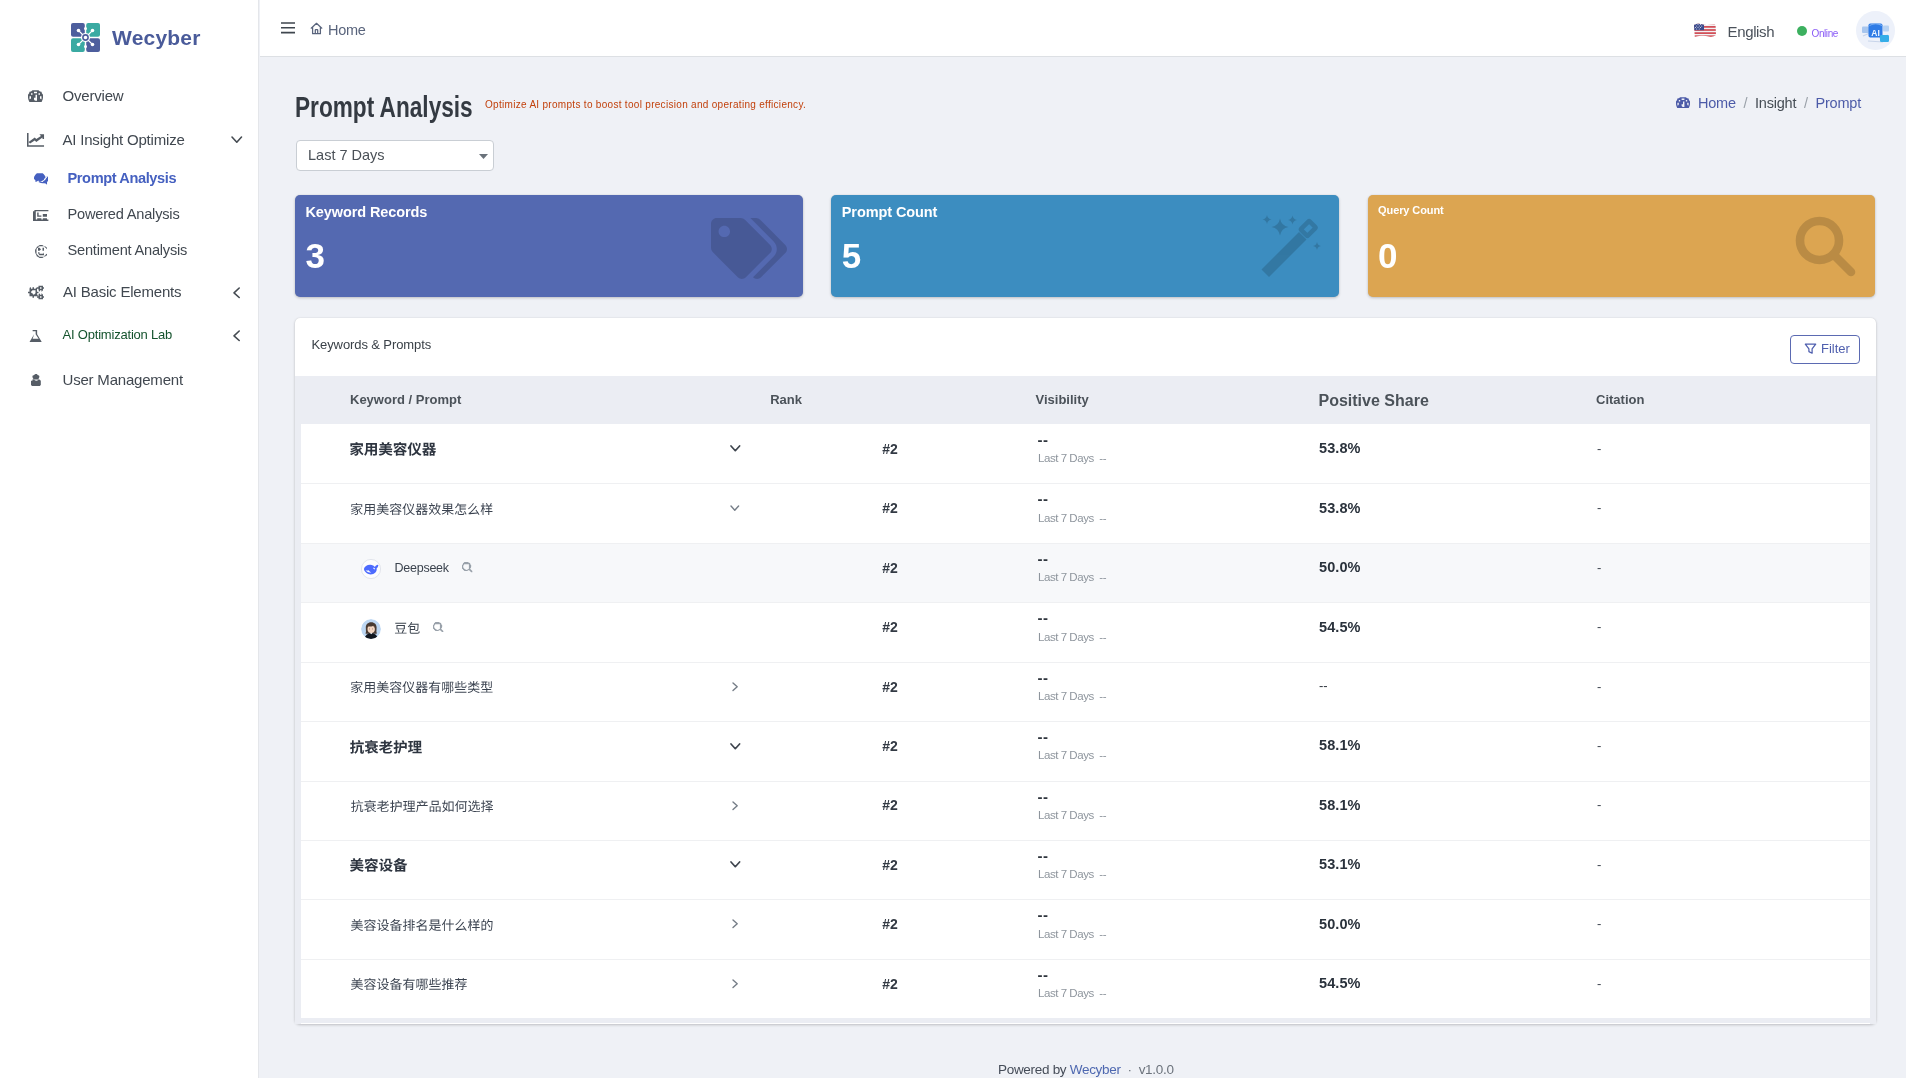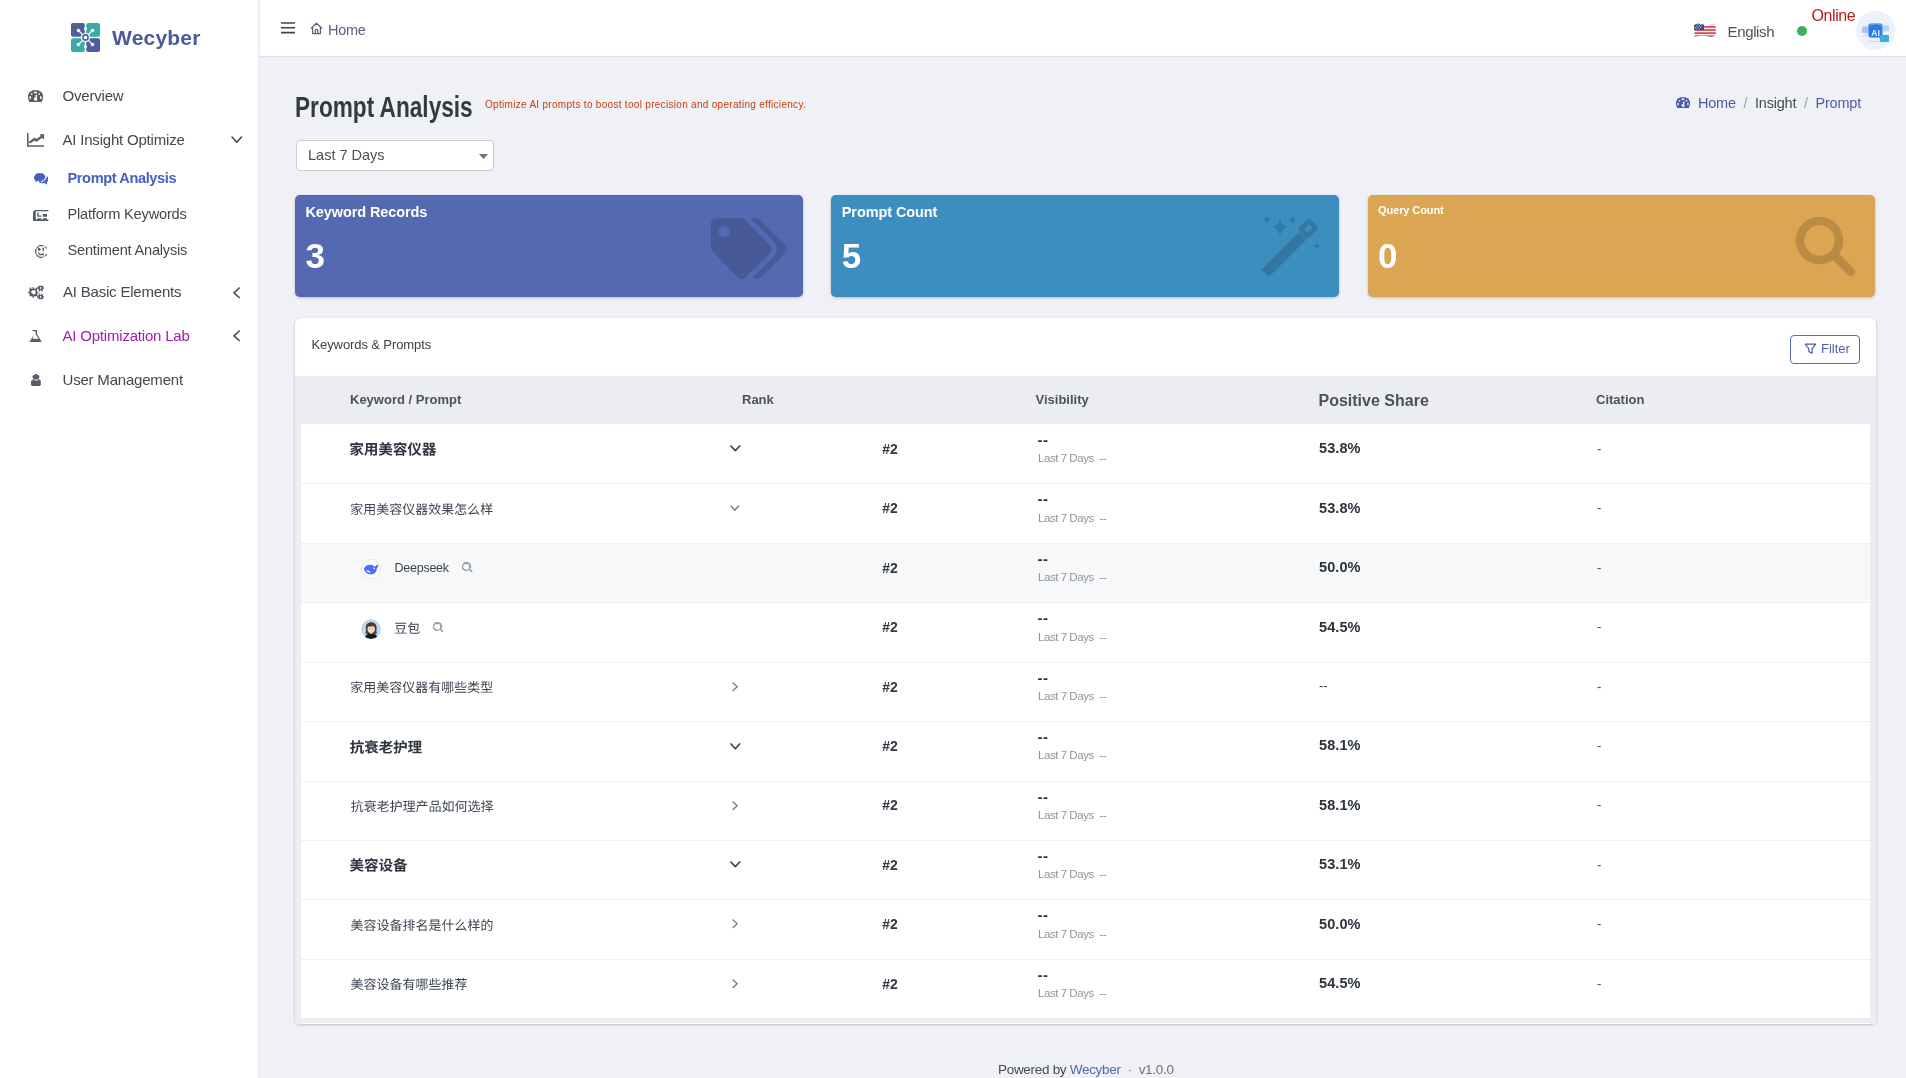--- a/index.html
+++ b/index.html
@@ -40,36 +40,36 @@
 <svg style="position:absolute;left:229.8px;top:135.4px" width="13.5" height="9.2">
     <polyline points="2,2 6.8,7.2 11.5,2" fill="none" stroke="#454b52" stroke-width="1.6" stroke-linecap="round" stroke-linejoin="round"></polyline>
   </svg>
 <svg style="position:absolute;left:33.8px;top:173.3px" width="14.50" height="11.39" viewBox="0.0 -0.7143 1.0 0.7858">
     <path d="M0.4 -0.1Q0.3 -0.1 0.3 -0.2Q0.2 -0.1 0.1 -0.1Q0.1 -0.1 0.1 -0.1H0.1Q0.1 -0.1 0.1 -0.1Q0.1 -0.1 0.1 -0.1Q0.1 -0.1 0.1 -0.1Q0.1 -0.1 0.1 -0.1Q0.1 -0.1 0.1 -0.1Q0.1 -0.1 0.1 -0.1Q0.1 -0.1 0.1 -0.1Q0.1 -0.1 0.1 -0.1Q0.1 -0.1 0.1 -0.1Q0.1 -0.1 0.1 -0.1Q0.1 -0.1 0.1 -0.1Q0.1 -0.1 0.1 -0.1Q0.1 -0.1 0.1 -0.2Q0.1 -0.2 0.1 -0.2Q0.1 -0.2 0.1 -0.2Q0.1 -0.2 0.0 -0.3Q0.0 -0.4 0.0 -0.4Q0.0 -0.5 0.1 -0.6Q0.1 -0.6 0.2 -0.7Q0.3 -0.7 0.4 -0.7Q0.5 -0.7 0.6 -0.7Q0.7 -0.6 0.7 -0.6Q0.8 -0.5 0.8 -0.4Q0.8 -0.4 0.7 -0.3Q0.7 -0.2 0.6 -0.2Q0.5 -0.1 0.4 -0.1ZM1.0 -0.3Q1.0 -0.2 1.0 -0.2Q0.9 -0.1 0.9 -0.1Q0.9 -0.0 0.9 -0.0Q0.9 -0.0 0.9 -0.0Q0.9 -0.0 0.9 0.0Q0.9 0.0 0.9 0.0Q0.9 0.0 0.9 0.0Q0.9 0.0 0.9 0.0Q0.9 0.0 0.9 0.0Q0.9 0.0 0.9 0.0Q0.9 0.0 0.9 0.0Q0.9 0.0 0.9 0.0Q0.9 0.0 0.9 0.0Q0.9 0.0 0.9 0.1Q0.9 0.1 0.9 0.1Q0.9 0.1 0.9 0.1Q0.9 0.1 0.9 0.1Q0.9 0.1 0.9 0.1Q0.8 0.0 0.7 -0.0Q0.7 0.0 0.6 0.0Q0.5 0.0 0.3 -0.1Q0.4 -0.1 0.4 -0.1Q0.5 -0.1 0.6 -0.1Q0.6 -0.1 0.7 -0.2Q0.8 -0.2 0.8 -0.3Q0.9 -0.4 0.9 -0.4Q0.9 -0.5 0.8 -0.5Q0.9 -0.5 1.0 -0.4Q1.0 -0.4 1.0 -0.3Z" fill="#4560c0"></path>
   </svg>
 <div class="abs" style="left:67.5px;top:169.9px;font-size:14.6px;font-weight:700;color:#4560c0;letter-spacing:-0.4px">Prompt Analysis</div>
 <svg style="position:absolute;left:33.0px;top:209.5px" width="16.00" height="11.00" viewBox="0.0 -0.7857 1.1429 0.7857">
     <path d="M0.6 -0.6H0.4V-0.4H0.6ZM0.6 -0.2V-0.1H0.3V-0.2ZM0.6 -0.6V-0.3H0.3V-0.6ZM1.0 -0.2V-0.1H0.7V-0.2ZM1.0 -0.4V-0.3H0.7V-0.4ZM1.0 -0.5V-0.4H0.7V-0.5ZM1.0 -0.6V-0.6H0.7V-0.6ZM0.1 -0.1V-0.6H0.1V-0.1Q0.1 -0.1 0.1 -0.1Q0.1 -0.1 0.1 -0.1Q0.1 -0.1 0.1 -0.1Q0.1 -0.1 0.1 -0.1ZM1.1 -0.1V-0.7H0.2V-0.1Q0.2 -0.1 0.2 -0.1H1.0Q1.1 -0.1 1.1 -0.1Q1.1 -0.1 1.1 -0.1ZM1.1 -0.8V-0.1Q1.1 -0.1 1.1 -0.0Q1.1 0.0 1.0 0.0H0.1Q0.1 0.0 0.0 -0.0Q0.0 -0.1 0.0 -0.1V-0.7H0.1V-0.8Z" fill="#565d66"></path>
   </svg>
-<div class="abs" style="left:67.5px;top:205.9px;font-size:14.6px;font-weight:400;color:#414850;letter-spacing:-0.2px">Platform Keywords</div>
+<div class="abs" style="left:67.5px;top:205.9px;font-size:14.6px;font-weight:400;color:#414850;letter-spacing:-0.2px">Powered Analysis</div>
 <svg style="position:absolute;left:34.6px;top:245.1px" width="12.86" height="12.86" viewBox="0.0 -0.7857 0.8571 0.8571">
     <path d="M0.6 -0.3Q0.6 -0.2 0.6 -0.1Q0.5 -0.1 0.4 -0.1Q0.4 -0.1 0.3 -0.1Q0.2 -0.2 0.2 -0.3Q0.2 -0.3 0.2 -0.3Q0.2 -0.3 0.2 -0.3Q0.3 -0.3 0.3 -0.3Q0.3 -0.3 0.3 -0.3Q0.3 -0.2 0.3 -0.2Q0.4 -0.2 0.4 -0.2Q0.5 -0.2 0.5 -0.2Q0.6 -0.2 0.6 -0.3Q0.6 -0.3 0.6 -0.3Q0.6 -0.3 0.6 -0.3Q0.6 -0.3 0.6 -0.3Q0.6 -0.3 0.6 -0.3ZM0.3 -0.6Q0.4 -0.5 0.4 -0.5Q0.4 -0.5 0.3 -0.4Q0.3 -0.4 0.3 -0.4Q0.3 -0.4 0.2 -0.4Q0.2 -0.5 0.2 -0.5Q0.2 -0.5 0.2 -0.6Q0.3 -0.6 0.3 -0.6Q0.3 -0.6 0.3 -0.6ZM0.6 -0.6Q0.6 -0.5 0.6 -0.5Q0.6 -0.5 0.6 -0.4Q0.6 -0.4 0.6 -0.4Q0.5 -0.4 0.5 -0.4Q0.5 -0.5 0.5 -0.5Q0.5 -0.5 0.5 -0.6Q0.5 -0.6 0.6 -0.6Q0.6 -0.6 0.6 -0.6ZM0.8 -0.2Q0.8 -0.3 0.8 -0.4Q0.8 -0.4 0.8 -0.5Q0.7 -0.6 0.7 -0.6Q0.6 -0.7 0.6 -0.7Q0.5 -0.7 0.4 -0.7Q0.4 -0.7 0.3 -0.7Q0.2 -0.7 0.2 -0.6Q0.1 -0.6 0.1 -0.5Q0.1 -0.4 0.1 -0.4Q0.1 -0.3 0.1 -0.2Q0.1 -0.2 0.2 -0.1Q0.2 -0.1 0.3 -0.0Q0.4 0.0 0.4 0.0Q0.5 0.0 0.6 -0.0Q0.6 -0.1 0.7 -0.1Q0.7 -0.2 0.8 -0.2ZM0.8 -0.6Q0.9 -0.5 0.9 -0.4Q0.9 -0.2 0.8 -0.1Q0.7 -0.0 0.6 0.0Q0.5 0.1 0.4 0.1Q0.3 0.1 0.2 0.0Q0.1 -0.0 0.1 -0.1Q0.0 -0.2 0.0 -0.4Q0.0 -0.5 0.1 -0.6Q0.1 -0.7 0.2 -0.7Q0.3 -0.8 0.4 -0.8Q0.5 -0.8 0.6 -0.7Q0.7 -0.7 0.8 -0.6Z" fill="#565d66"></path>
   </svg>
 <div class="abs" style="left:67.5px;top:242.4px;font-size:14.6px;font-weight:400;color:#414850;letter-spacing:-0.2px">Sentiment Analysis</div>
 <svg style="position:absolute;left:27.5px;top:285.3px" width="16.07" height="14.74" viewBox="0.0 -0.8482 1.0714 0.9827">
     <path d="M0.5 -0.3Q0.5 -0.3 0.5 -0.4Q0.5 -0.4 0.5 -0.5Q0.4 -0.5 0.4 -0.5Q0.3 -0.5 0.3 -0.5Q0.2 -0.4 0.2 -0.4Q0.2 -0.3 0.3 -0.3Q0.3 -0.2 0.4 -0.2Q0.4 -0.2 0.5 -0.3ZM0.9 -0.1Q0.9 -0.1 0.9 -0.1Q0.9 -0.1 0.9 -0.1Q0.8 -0.1 0.8 -0.1Q0.8 -0.1 0.8 -0.1Q0.8 -0.0 0.8 -0.0Q0.8 0.0 0.9 0.0Q0.9 0.0 0.9 -0.0Q0.9 -0.0 0.9 -0.1ZM0.9 -0.6Q0.9 -0.7 0.9 -0.7Q0.9 -0.7 0.9 -0.7Q0.8 -0.7 0.8 -0.7Q0.8 -0.7 0.8 -0.6Q0.8 -0.6 0.8 -0.6Q0.8 -0.6 0.9 -0.6Q0.9 -0.6 0.9 -0.6Q0.9 -0.6 0.9 -0.6ZM0.7 -0.4V-0.3Q0.7 -0.3 0.7 -0.3Q0.7 -0.3 0.7 -0.3L0.6 -0.3Q0.6 -0.3 0.6 -0.2Q0.6 -0.2 0.6 -0.2Q0.7 -0.2 0.7 -0.2Q0.7 -0.2 0.6 -0.1Q0.6 -0.1 0.6 -0.1Q0.6 -0.1 0.6 -0.1Q0.6 -0.1 0.5 -0.1L0.5 -0.1Q0.5 -0.1 0.4 -0.1Q0.4 -0.0 0.4 -0.0Q0.4 0.0 0.4 0.0H0.3Q0.3 0.0 0.3 -0.0Q0.3 -0.0 0.3 -0.0L0.3 -0.1Q0.3 -0.1 0.2 -0.1L0.2 -0.1Q0.2 -0.1 0.2 -0.1Q0.2 -0.1 0.1 -0.1Q0.1 -0.1 0.1 -0.2Q0.1 -0.2 0.1 -0.2Q0.1 -0.2 0.1 -0.2Q0.1 -0.2 0.1 -0.2Q0.1 -0.3 0.1 -0.3L0.0 -0.3Q0.0 -0.3 0.0 -0.3Q0.0 -0.3 0.0 -0.3V-0.4Q0.0 -0.4 0.0 -0.4Q0.0 -0.4 0.0 -0.4L0.1 -0.4Q0.1 -0.5 0.1 -0.5Q0.1 -0.5 0.1 -0.5Q0.1 -0.6 0.1 -0.6Q0.1 -0.6 0.1 -0.6Q0.1 -0.6 0.1 -0.6Q0.1 -0.7 0.2 -0.7Q0.2 -0.7 0.2 -0.6L0.2 -0.6Q0.3 -0.6 0.3 -0.6Q0.3 -0.7 0.3 -0.7Q0.3 -0.7 0.3 -0.7H0.4Q0.4 -0.7 0.4 -0.7Q0.4 -0.7 0.4 -0.7L0.4 -0.6Q0.5 -0.6 0.5 -0.6L0.5 -0.6Q0.6 -0.7 0.6 -0.7Q0.6 -0.7 0.6 -0.6Q0.6 -0.6 0.6 -0.6Q0.6 -0.6 0.6 -0.5Q0.6 -0.5 0.6 -0.5Q0.6 -0.5 0.6 -0.5Q0.6 -0.5 0.6 -0.4L0.7 -0.4Q0.7 -0.4 0.7 -0.4Q0.7 -0.4 0.7 -0.4ZM1.1 -0.1V-0.0Q1.1 -0.0 1.0 -0.0Q1.0 0.0 1.0 0.0Q1.0 0.1 1.0 0.1Q1.0 0.1 1.0 0.1Q0.9 0.1 0.9 0.1Q0.9 0.1 0.9 0.1Q0.9 0.1 0.9 0.1Q0.9 0.1 0.9 0.1Q0.9 0.1 0.8 0.1Q0.8 0.1 0.8 0.1Q0.8 0.1 0.8 0.1Q0.8 0.1 0.7 0.1Q0.7 0.1 0.7 0.1Q0.7 0.1 0.7 0.0Q0.7 0.0 0.7 -0.0Q0.6 -0.0 0.6 -0.0V-0.1Q0.6 -0.1 0.7 -0.1Q0.7 -0.1 0.7 -0.2Q0.7 -0.2 0.7 -0.2Q0.7 -0.2 0.7 -0.2Q0.7 -0.2 0.7 -0.2Q0.8 -0.3 0.8 -0.3Q0.8 -0.3 0.8 -0.3Q0.8 -0.3 0.8 -0.3Q0.8 -0.2 0.8 -0.2Q0.9 -0.2 0.9 -0.2Q0.9 -0.2 0.9 -0.2Q0.9 -0.3 0.9 -0.3L0.9 -0.3Q0.9 -0.3 1.0 -0.2Q1.0 -0.2 1.0 -0.2Q1.0 -0.2 1.0 -0.2Q1.0 -0.1 1.0 -0.1Q1.1 -0.1 1.1 -0.1ZM1.1 -0.7V-0.6Q1.1 -0.6 1.0 -0.6Q1.0 -0.6 1.0 -0.6Q1.0 -0.5 1.0 -0.5Q1.0 -0.5 1.0 -0.5Q0.9 -0.4 0.9 -0.4Q0.9 -0.4 0.9 -0.5Q0.9 -0.5 0.9 -0.5Q0.9 -0.5 0.9 -0.5Q0.9 -0.5 0.8 -0.5Q0.8 -0.5 0.8 -0.5Q0.8 -0.4 0.8 -0.4Q0.8 -0.4 0.7 -0.5Q0.7 -0.5 0.7 -0.5Q0.7 -0.5 0.7 -0.6Q0.7 -0.6 0.7 -0.6Q0.6 -0.6 0.6 -0.6V-0.7Q0.6 -0.7 0.7 -0.7Q0.7 -0.7 0.7 -0.7Q0.7 -0.8 0.7 -0.8Q0.7 -0.8 0.7 -0.8Q0.7 -0.8 0.7 -0.8Q0.8 -0.8 0.8 -0.8Q0.8 -0.8 0.8 -0.8Q0.8 -0.8 0.8 -0.8Q0.8 -0.8 0.8 -0.8Q0.9 -0.8 0.9 -0.8Q0.9 -0.8 0.9 -0.8Q0.9 -0.8 0.9 -0.8L0.9 -0.8Q0.9 -0.8 1.0 -0.8Q1.0 -0.8 1.0 -0.8Q1.0 -0.8 1.0 -0.7Q1.0 -0.7 1.0 -0.7Q1.1 -0.7 1.1 -0.7Z" fill="#565d66"></path>
   </svg>
 <div class="abs" style="left:63px;top:283.4px;font-size:15px;font-weight:400;color:#414850;letter-spacing:-0.2px">AI Basic Elements</div>
 <svg style="position:absolute;left:231.9px;top:285.9px" width="9.2" height="13.5">
     <polyline points="7.2,2 2,6.8 7.2,11.5" fill="none" stroke="#454b52" stroke-width="1.6" stroke-linecap="round" stroke-linejoin="round"></polyline>
   </svg>
 <svg style="position:absolute;left:29.4px;top:329.6px" width="12.21" height="12.86" viewBox="0.0571 -0.7857 0.8143 0.8571">
     <path d="M0.9 -0.0Q0.9 0.0 0.9 0.0Q0.8 0.1 0.8 0.1H0.1Q0.1 0.1 0.1 0.0Q0.0 0.0 0.1 -0.0L0.4 -0.5V-0.7H0.3Q0.3 -0.7 0.3 -0.7Q0.3 -0.7 0.3 -0.8Q0.3 -0.8 0.3 -0.8Q0.3 -0.8 0.3 -0.8H0.6Q0.6 -0.8 0.6 -0.8Q0.6 -0.8 0.6 -0.8Q0.6 -0.7 0.6 -0.7Q0.6 -0.7 0.6 -0.7H0.6V-0.5ZM0.4 -0.5 0.3 -0.2H0.7L0.5 -0.5L0.5 -0.5V-0.5V-0.7H0.4V-0.5V-0.5Z" fill="#565d66"></path>
   </svg>
-<div class="abs" style="left:62.5px;top:326.7px;font-size:15px;font-weight:400;color:#a21caf;letter-spacing:-0.2px">AI Optimization Lab</div>
+<div class="abs" style="left:62.5px;top:326.7px;font-size:13px;font-weight:400;color:#14532d;letter-spacing:-0.2px">AI Optimization Lab</div>
 <svg style="position:absolute;left:231.9px;top:329.2px" width="9.2" height="13.5">
     <polyline points="7.2,2 2,6.8 7.2,11.5" fill="none" stroke="#454b52" stroke-width="1.6" stroke-linecap="round" stroke-linejoin="round"></polyline>
   </svg>
 <svg style="position:absolute;left:30.5px;top:374.0px" width="10.00" height="12.00" viewBox="0.0 -0.7857 0.7143 0.8571">
     <path d="M0.7 -0.1Q0.7 -0.0 0.7 0.0Q0.6 0.1 0.6 0.1H0.1Q0.1 0.1 0.0 0.0Q0.0 -0.0 0.0 -0.1Q0.0 -0.1 0.0 -0.2Q0.0 -0.2 0.0 -0.3Q0.0 -0.3 0.1 -0.3Q0.1 -0.4 0.1 -0.4Q0.1 -0.4 0.2 -0.4Q0.3 -0.3 0.4 -0.3Q0.5 -0.3 0.5 -0.4Q0.6 -0.4 0.6 -0.4Q0.6 -0.4 0.7 -0.3Q0.7 -0.3 0.7 -0.3Q0.7 -0.2 0.7 -0.2Q0.7 -0.1 0.7 -0.1ZM0.5 -0.7Q0.6 -0.7 0.6 -0.6Q0.6 -0.5 0.5 -0.4Q0.4 -0.4 0.4 -0.4Q0.3 -0.4 0.2 -0.4Q0.1 -0.5 0.1 -0.6Q0.1 -0.7 0.2 -0.7Q0.3 -0.8 0.4 -0.8Q0.4 -0.8 0.5 -0.7Z" fill="#565d66"></path>
   </svg>
 <div class="abs" style="left:62.5px;top:370.7px;font-size:15px;font-weight:400;color:#414850;letter-spacing:-0.2px">User Management</div>
 <div class="abs" style="left:260px;top:0;width:1646px;height:57px;background:#fff;border-bottom:1px solid #dde0e4"></div>
 <svg style="position:absolute;left:281.0px;top:22.3px" width="13.71" height="11.43" viewBox="0.0 -0.7143 0.8571 0.7143">
     <path d="M0.9 -0.1V-0.0Q0.9 -0.0 0.8 -0.0Q0.8 0.0 0.8 0.0H0.0Q0.0 0.0 0.0 -0.0Q0.0 -0.0 0.0 -0.0V-0.1Q0.0 -0.1 0.0 -0.1Q0.0 -0.1 0.0 -0.1H0.8Q0.8 -0.1 0.8 -0.1Q0.9 -0.1 0.9 -0.1ZM0.9 -0.4V-0.3Q0.9 -0.3 0.8 -0.3Q0.8 -0.3 0.8 -0.3H0.0Q0.0 -0.3 0.0 -0.3Q0.0 -0.3 0.0 -0.3V-0.4Q0.0 -0.4 0.0 -0.4Q0.0 -0.4 0.0 -0.4H0.8Q0.8 -0.4 0.8 -0.4Q0.9 -0.4 0.9 -0.4ZM0.9 -0.7V-0.6Q0.9 -0.6 0.8 -0.6Q0.8 -0.6 0.8 -0.6H0.0Q0.0 -0.6 0.0 -0.6Q0.0 -0.6 0.0 -0.6V-0.7Q0.0 -0.7 0.0 -0.7Q0.0 -0.7 0.0 -0.7H0.8Q0.8 -0.7 0.8 -0.7Q0.9 -0.7 0.9 -0.7Z" fill="#3f464e"></path>
@@ -104,21 +104,21 @@
         <circle cx="1.5" cy="4.5" r=".5"></circle>
         <circle cx="4" cy="4.5" r=".5"></circle>
         <circle cx="6.5" cy="4.5" r=".5"></circle>
         <circle cx="2.7" cy="6" r=".5"></circle>
         <circle cx="5.2" cy="6" r=".5"></circle>
       </g>
 </g>
   </svg>
 <div class="abs" style="left:1727.5px;top:23.4px;font-size:15px;letter-spacing:-0.35px;color:#4b525b">English</div>
 <div class="abs" style="left:1797px;top:26px;width:10px;height:10px;border-radius:50%;background:#3cb05f"></div>
-<div class="abs" style="left:1811.5px;top:7px;font-size:16px;letter-spacing:-0.4px;color:#b91c1c">Online</div>
+<div class="abs" style="left:1811.5px;top:28px;font-size:10px;letter-spacing:-0.4px;color:#8b5cf6">Online</div>
 <svg class="abs" style="left:1855.7px;top:10.7px" width="39" height="39" viewBox="0 0 39 39">
 <circle cx="19.5" cy="19.5" r="19.5" fill="#edf1fa"></circle>
 <rect x="6" y="15.5" width="7" height="6.5" rx="1" fill="#a8c6ee"></rect>
 <rect x="27" y="14.5" width="6" height="6" rx="1" fill="#b7d2f2"></rect>
 <path d="M7 25 L16 21 M23 27 L32 24 M12 30 L27 31" stroke="#c8d4ea" stroke-width="1.2" fill="none"></path>
 <rect x="12.5" y="12.5" width="14" height="14" rx="1.8" fill="#2e7be6"></rect>
 <path d="M13.5 15 q6 -3.5 12.5 0 l0 -1 q-6 -3.5 -12.5 0 z" fill="#7fb3f2"></path>
 <rect x="24" y="24" width="9" height="7" rx="1.2" fill="#35aee8"></rect>
 <text x="19.5" y="24.5" font-family="Liberation Sans" font-size="8.5" font-weight="bold" fill="#eaf3ff" text-anchor="middle">AI</text>
 </svg>
@@ -163,21 +163,21 @@
   </svg>
 <div class="abs" style="left:295px;top:318px;width:1580.5px;height:706px;background:#fff;border-radius:5px;box-shadow:0 0 1px rgba(0,0,0,.125),0 1px 3px rgba(0,0,0,.2)"></div>
 <div class="abs" style="left:311.5px;top:337.3px;font-size:13px;font-weight:400;color:#3a4148;letter-spacing:-0.1px">Keywords &amp; Prompts</div>
 <div class="abs" style="left:1790px;top:334.5px;width:70px;height:29px;border:1px solid #5b6ab2;border-radius:4px"></div>
 <svg class="abs" style="left:1804px;top:342.5px" width="13" height="13" viewBox="0 0 13 13">
 <path d="M1.3 1.2 H11.7 L8.1 5.9 V10.2 L4.9 8.6 V5.9 Z" fill="none" stroke="#4f5fae" stroke-width="1.25" stroke-linejoin="round"></path>
 </svg>
 <div class="abs" style="left:1821px;top:341px;font-size:13px;color:#4f5fae">Filter</div>
 <div class="abs" style="left:295px;top:376px;width:1580.5px;height:48px;background:#ebedf3"></div>
 <div class="abs" style="left:350px;top:391.8px;font-size:13px;font-weight:700;color:#4b5259;letter-spacing:0px">Keyword / Prompt</div>
-<div class="abs" style="left:742px;top:391.8px;font-size:13px;font-weight:700;color:#4b5259;letter-spacing:0px;width:60px;text-align:left">Rank</div>
+<div class="abs" style="left:742px;top:391.8px;font-size:13px;font-weight:700;color:#4b5259;letter-spacing:0px;width:60px;text-align:right">Rank</div>
 <div class="abs" style="left:1035.5px;top:391.8px;font-size:13px;font-weight:700;color:#4b5259;letter-spacing:0px">Visibility</div>
 <div class="abs" style="left:1318.5px;top:391.8px;font-size:16px;font-weight:700;color:#4b5259;letter-spacing:0px">Positive Share</div>
 <div class="abs" style="left:1596px;top:391.8px;font-size:13px;font-weight:700;color:#4b5259;letter-spacing:0px">Citation</div>
 <div class="abs" style="left:295px;top:424px;width:6px;height:599.5px;background:#ebedf3"></div>
 <div class="abs" style="left:1869.5px;top:424px;width:6px;height:599.5px;background:#ebedf3"></div>
 <div class="abs" style="left:295px;top:1018.3px;width:1580.5px;height:5.2px;background:#ebedf3"></div>
 <div class="abs" style="left:301px;top:424.0px;width:1568.5px;height:59.43px;background:#fff;"></div>
 <svg style="position:absolute;left:350.0px;top:442.4px;overflow:visible" width="86.2" height="13.9" viewBox="0.65 -12.48 86.2 13.9">
     <path d="M5.9 -11.9C6.0 -11.7 6.2 -11.4 6.3 -11.2H1.0V-7.9H2.7V-9.6H11.8V-7.9H13.6V-11.2H8.4C8.2 -11.6 8.0 -12.1 7.8 -12.5ZM11.2 -7.1C10.5 -6.4 9.5 -5.6 8.5 -4.9C8.2 -5.5 7.7 -6.1 7.2 -6.6C7.5 -6.9 7.8 -7.1 8.1 -7.3H11.3V-8.8H3.1V-7.3H5.7C4.4 -6.6 2.6 -6.0 1.0 -5.7C1.3 -5.4 1.7 -4.7 1.9 -4.4C3.2 -4.7 4.6 -5.2 5.9 -5.9C6.0 -5.7 6.2 -5.6 6.3 -5.4C5.0 -4.6 2.7 -3.6 0.9 -3.3C1.2 -2.9 1.5 -2.3 1.7 -1.9C3.4 -2.4 5.5 -3.4 7.0 -4.3C7.1 -4.1 7.1 -3.9 7.2 -3.7C5.7 -2.5 2.9 -1.3 0.7 -0.8C1.0 -0.4 1.4 0.2 1.6 0.7C3.5 0.1 5.8 -1.0 7.4 -2.1C7.4 -1.4 7.3 -0.9 7.0 -0.7C6.8 -0.3 6.6 -0.3 6.2 -0.3C5.9 -0.3 5.4 -0.3 4.9 -0.4C5.2 0.1 5.4 0.8 5.4 1.3C5.8 1.3 6.2 1.3 6.6 1.3C7.3 1.3 7.8 1.1 8.3 0.6C9.0 -0.0 9.4 -1.7 9.0 -3.4L9.4 -3.7C10.2 -1.7 11.3 -0.2 13.1 0.7C13.3 0.2 13.8 -0.4 14.2 -0.8C12.5 -1.4 11.4 -2.9 10.8 -4.6C11.4 -5.0 12.1 -5.5 12.7 -5.9Z M16.6 -11.4V-6.1C16.6 -4.1 16.4 -1.5 14.8 0.2C15.2 0.5 15.9 1.1 16.2 1.4C17.3 0.2 17.8 -1.3 18.0 -2.9H21.0V1.1H22.8V-2.9H25.8V-0.8C25.8 -0.5 25.7 -0.4 25.5 -0.4C25.2 -0.4 24.2 -0.4 23.4 -0.4C23.6 0.0 23.9 0.8 24.0 1.2C25.3 1.2 26.2 1.2 26.8 0.9C27.4 0.7 27.6 0.2 27.6 -0.8V-11.4ZM18.3 -9.7H21.0V-8.0H18.3ZM25.8 -9.7V-8.0H22.8V-9.7ZM18.3 -6.4H21.0V-4.6H18.2C18.3 -5.1 18.3 -5.7 18.3 -6.1ZM25.8 -6.4V-4.6H22.8V-6.4Z M38.6 -12.4C38.3 -11.8 37.9 -11.1 37.5 -10.5H34.3L34.8 -10.7C34.6 -11.2 34.1 -11.9 33.7 -12.4L32.1 -11.8C32.4 -11.4 32.7 -10.9 32.9 -10.5H30.3V-9.0H35.3V-8.3H31.0V-6.8H35.3V-6.0H29.7V-4.5H35.1L35.0 -3.8H30.2V-2.2H34.3C33.6 -1.3 32.3 -0.7 29.4 -0.3C29.8 0.1 30.2 0.8 30.3 1.3C33.9 0.7 35.5 -0.4 36.3 -1.9C37.4 -0.0 39.2 0.9 42.1 1.3C42.3 0.8 42.8 0.1 43.2 -0.3C40.7 -0.5 39.0 -1.1 38.0 -2.2H42.6V-3.8H36.8L36.9 -4.5H42.9V-6.0H37.1V-6.8H41.6V-8.3H37.1V-9.0H42.2V-10.5H39.5C39.8 -10.9 40.1 -11.4 40.5 -11.9Z M48.1 -9.3C47.4 -8.3 46.1 -7.4 44.8 -6.8C45.2 -6.5 45.7 -5.8 46.0 -5.5C47.4 -6.2 48.8 -7.4 49.7 -8.7ZM51.6 -8.3C52.9 -7.5 54.5 -6.3 55.2 -5.5L56.5 -6.6C55.7 -7.4 54.0 -8.5 52.8 -9.3ZM50.4 -8.0C49.1 -5.7 46.6 -4.1 43.9 -3.2C44.3 -2.8 44.7 -2.2 45.0 -1.8C45.5 -2.0 46.0 -2.2 46.5 -2.5V1.3H48.2V0.9H53.2V1.3H55.0V-2.7C55.5 -2.4 56.0 -2.2 56.5 -2.0C56.7 -2.5 57.2 -3.0 57.6 -3.4C55.3 -4.2 53.4 -5.2 51.7 -6.9L52.0 -7.3ZM48.2 -0.6V-2.2H53.2V-0.6ZM48.5 -3.7C49.4 -4.3 50.1 -5.0 50.8 -5.8C51.6 -5.0 52.4 -4.3 53.2 -3.7ZM49.5 -12.1C49.6 -11.8 49.8 -11.5 49.9 -11.2H44.5V-8.0H46.2V-9.6H55.2V-8.0H57.0V-11.2H51.9C51.8 -11.6 51.5 -12.1 51.3 -12.5Z M65.7 -11.4C66.3 -10.5 66.9 -9.3 67.1 -8.5L68.6 -9.3C68.4 -10.1 67.7 -11.2 67.1 -12.1ZM69.8 -11.4C69.4 -8.7 68.7 -6.1 67.3 -4.1C66.0 -6.0 65.2 -8.4 64.8 -11.2L63.1 -11.0C63.7 -7.6 64.6 -4.8 66.1 -2.6C65.0 -1.5 63.7 -0.7 62.0 -0.0C62.3 0.3 62.8 0.9 63.1 1.3C64.7 0.6 66.0 -0.2 67.1 -1.3C68.1 -0.2 69.4 0.7 71.0 1.3C71.2 0.9 71.8 0.2 72.2 -0.2C70.6 -0.8 69.4 -1.6 68.4 -2.7C70.1 -5.0 71.0 -7.9 71.5 -11.2ZM61.5 -12.3C60.8 -10.2 59.5 -8.1 58.2 -6.8C58.5 -6.4 59.0 -5.4 59.1 -5.0C59.5 -5.4 59.8 -5.7 60.1 -6.2V1.3H61.8V-8.7C62.3 -9.7 62.8 -10.7 63.1 -11.7Z M75.8 -10.3H77.4V-9.0H75.8ZM81.9 -10.3H83.7V-9.0H81.9ZM81.3 -7.0C81.8 -6.8 82.3 -6.5 82.8 -6.2H79.5C79.8 -6.6 80.0 -7.0 80.1 -7.4L79.1 -7.6V-11.7H74.2V-7.5H78.3C78.1 -7.1 77.9 -6.7 77.5 -6.2H73.2V-4.7H76.0C75.2 -4.1 74.1 -3.5 72.8 -3.0C73.1 -2.7 73.5 -2.0 73.7 -1.6L74.2 -1.9V1.3H75.8V1.0H77.4V1.2H79.1V-3.3H76.7C77.3 -3.7 77.9 -4.2 78.4 -4.7H80.8C81.2 -4.2 81.8 -3.7 82.3 -3.3H80.3V1.3H81.9V1.0H83.7V1.2H85.3V-1.7L85.7 -1.6C86.0 -2.0 86.4 -2.6 86.8 -3.0C85.4 -3.3 84.0 -4.0 83.0 -4.7H86.4V-6.2H83.9L84.3 -6.7C84.0 -7.0 83.5 -7.2 83.0 -7.5H85.3V-11.7H80.3V-7.5H81.8ZM75.8 -0.5V-1.8H77.4V-0.5ZM81.9 -0.5V-1.8H83.7V-0.5Z" fill="#2e3540"></path>
   </svg>

